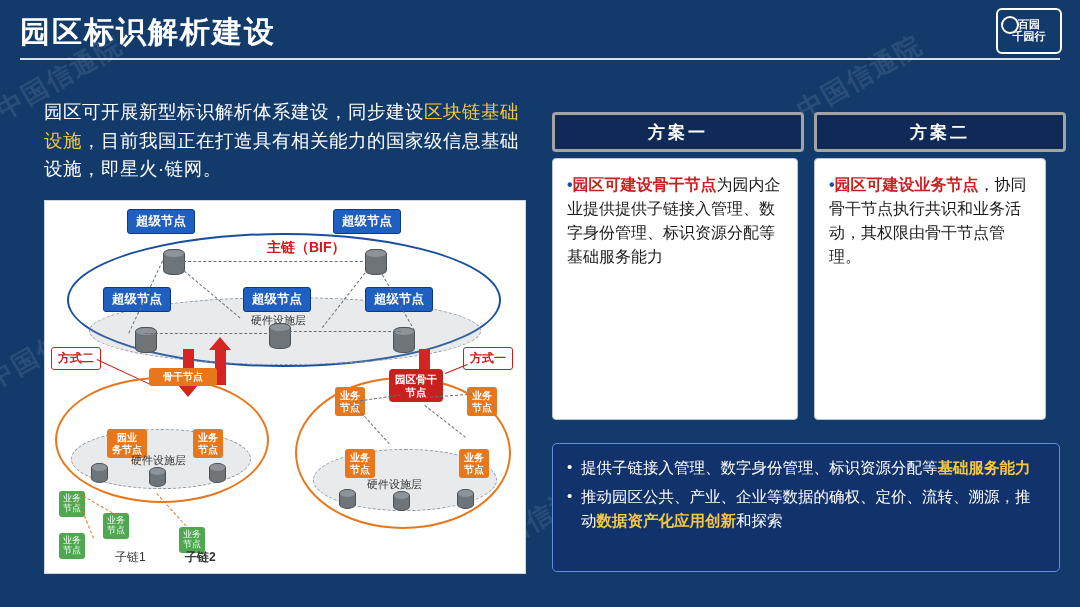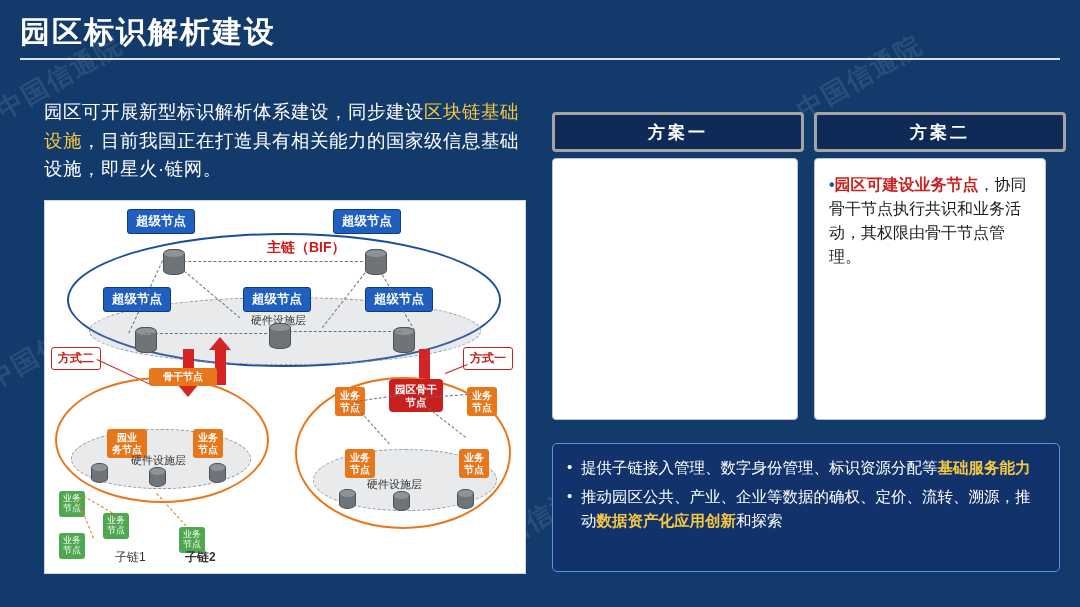--- a/index.html
+++ b/index.html
@@ -145,20 +145,27 @@
 <div class="wm" style="left:-20px;top:330px;">中国信通院</div>
 <div class="wm" style="left:150px;top:470px;">中国信通院</div>
 <div class="wm" style="left:470px;top:500px;">中国信通院</div>
 <div class="wm" style="left:790px;top:60px;">中国信通院</div>
 <div class="wm" style="left:850px;top:300px;">中国信通院</div>
 <div class="wm" style="left:620px;top:250px;">中国信通院</div>
 
 <div class="header">
   <div class="title">园区标识解析建设</div>
   <div class="title-rule"></div>
+  <div class="logo">
+    <span class="gear"></span>
+    <span>
+      <span>百园</span><br>
+      <span>千园行</span>
+    </span>
+  </div>
 </div>
 
 <div class="intro">
   <span>园区可开展新型标识解析体系建设，同步建设</span><span class="hl">区块链基础设施</span><span>，目前我国正在打造具有相关能力的国家级信息基础设施，即星火·链网。</span>
 </div>
 
 <div class="diagram">
 
   <div class="d-ellipse" style="left:22px;top:32px;width:430px;height:130px;"></div>
   <div class="d-ellipse gray" style="left:44px;top:96px;width:390px;height:66px;border-radius:50%;"></div>
@@ -218,21 +225,21 @@
 节点</div>
   <div class="oline" style="left:34px;top:292px;width:44px;transform:rotate(30deg);"></div>
   <div class="oline" style="left:34px;top:300px;width:40px;transform:rotate(68deg);"></div>
   <div class="oline" style="left:112px;top:292px;width:44px;transform:rotate(48deg);"></div>
 
   <div class="d-text" style="left:70px;top:348px;font-size:12px;font-weight:normal;">子链1</div>
   <div class="d-text" style="left:140px;top:348px;font-size:12px;font-weight:bold;">子链2</div>
 
   <div class="d-ellipse orange" style="left:250px;top:176px;width:212px;height:148px;"></div>
   <div class="d-ellipse gray" style="left:268px;top:248px;width:182px;height:60px;"></div>
-  <div class="node-red" style="left:344px;top:178px;">园区骨干
+  <div class="node-red" style="left:344px;top:168px;">园区骨干
 节点</div>
   <div class="node-orange" style="left:290px;top:186px;">业务
 节点</div>
   <div class="node-orange" style="left:422px;top:186px;">业务
 节点</div>
   <div class="node-orange" style="left:300px;top:248px;">业务
 节点</div>
   <div class="node-orange" style="left:414px;top:248px;">业务
 节点</div>
   <div class="d-text" style="left:322px;top:276px;">硬件设施层</div>
@@ -242,20 +249,23 @@
   <div class="dline" style="left:310px;top:200px;width:46px;transform:rotate(-8deg);"></div>
   <div class="dline" style="left:380px;top:196px;width:48px;transform:rotate(-4deg);"></div>
   <div class="dline" style="left:310px;top:204px;width:52px;transform:rotate(48deg);"></div>
   <div class="dline" style="left:380px;top:204px;width:52px;transform:rotate(38deg);"></div>
 </div>
 
 <div class="scheme-head" style="left:552px;top:112px;width:246px;">
   <span>方案一</span>
 </div>
 <div class="scheme-body" style="left:552px;top:158px;width:246px;height:262px;">
+  <p>
+    <span class="bullet">•</span><span class="red">园区可建设骨干节点</span><span>为园内企业提供提供子链接入管理、数字身份管理、标识资源分配等基础服务能力</span>
+  </p>
 </div>
 
 <div class="scheme-head" style="left:814px;top:112px;width:246px;">
   <span>方案二</span>
 </div>
 <div class="scheme-body" style="left:814px;top:158px;width:232px;height:262px;">
   <p>
     <span class="bullet">•</span><span class="red">园区可建设业务节点</span><span>，协同骨干节点执行共识和业务活动，其权限由骨干节点管理。</span>
   </p>
 </div>

